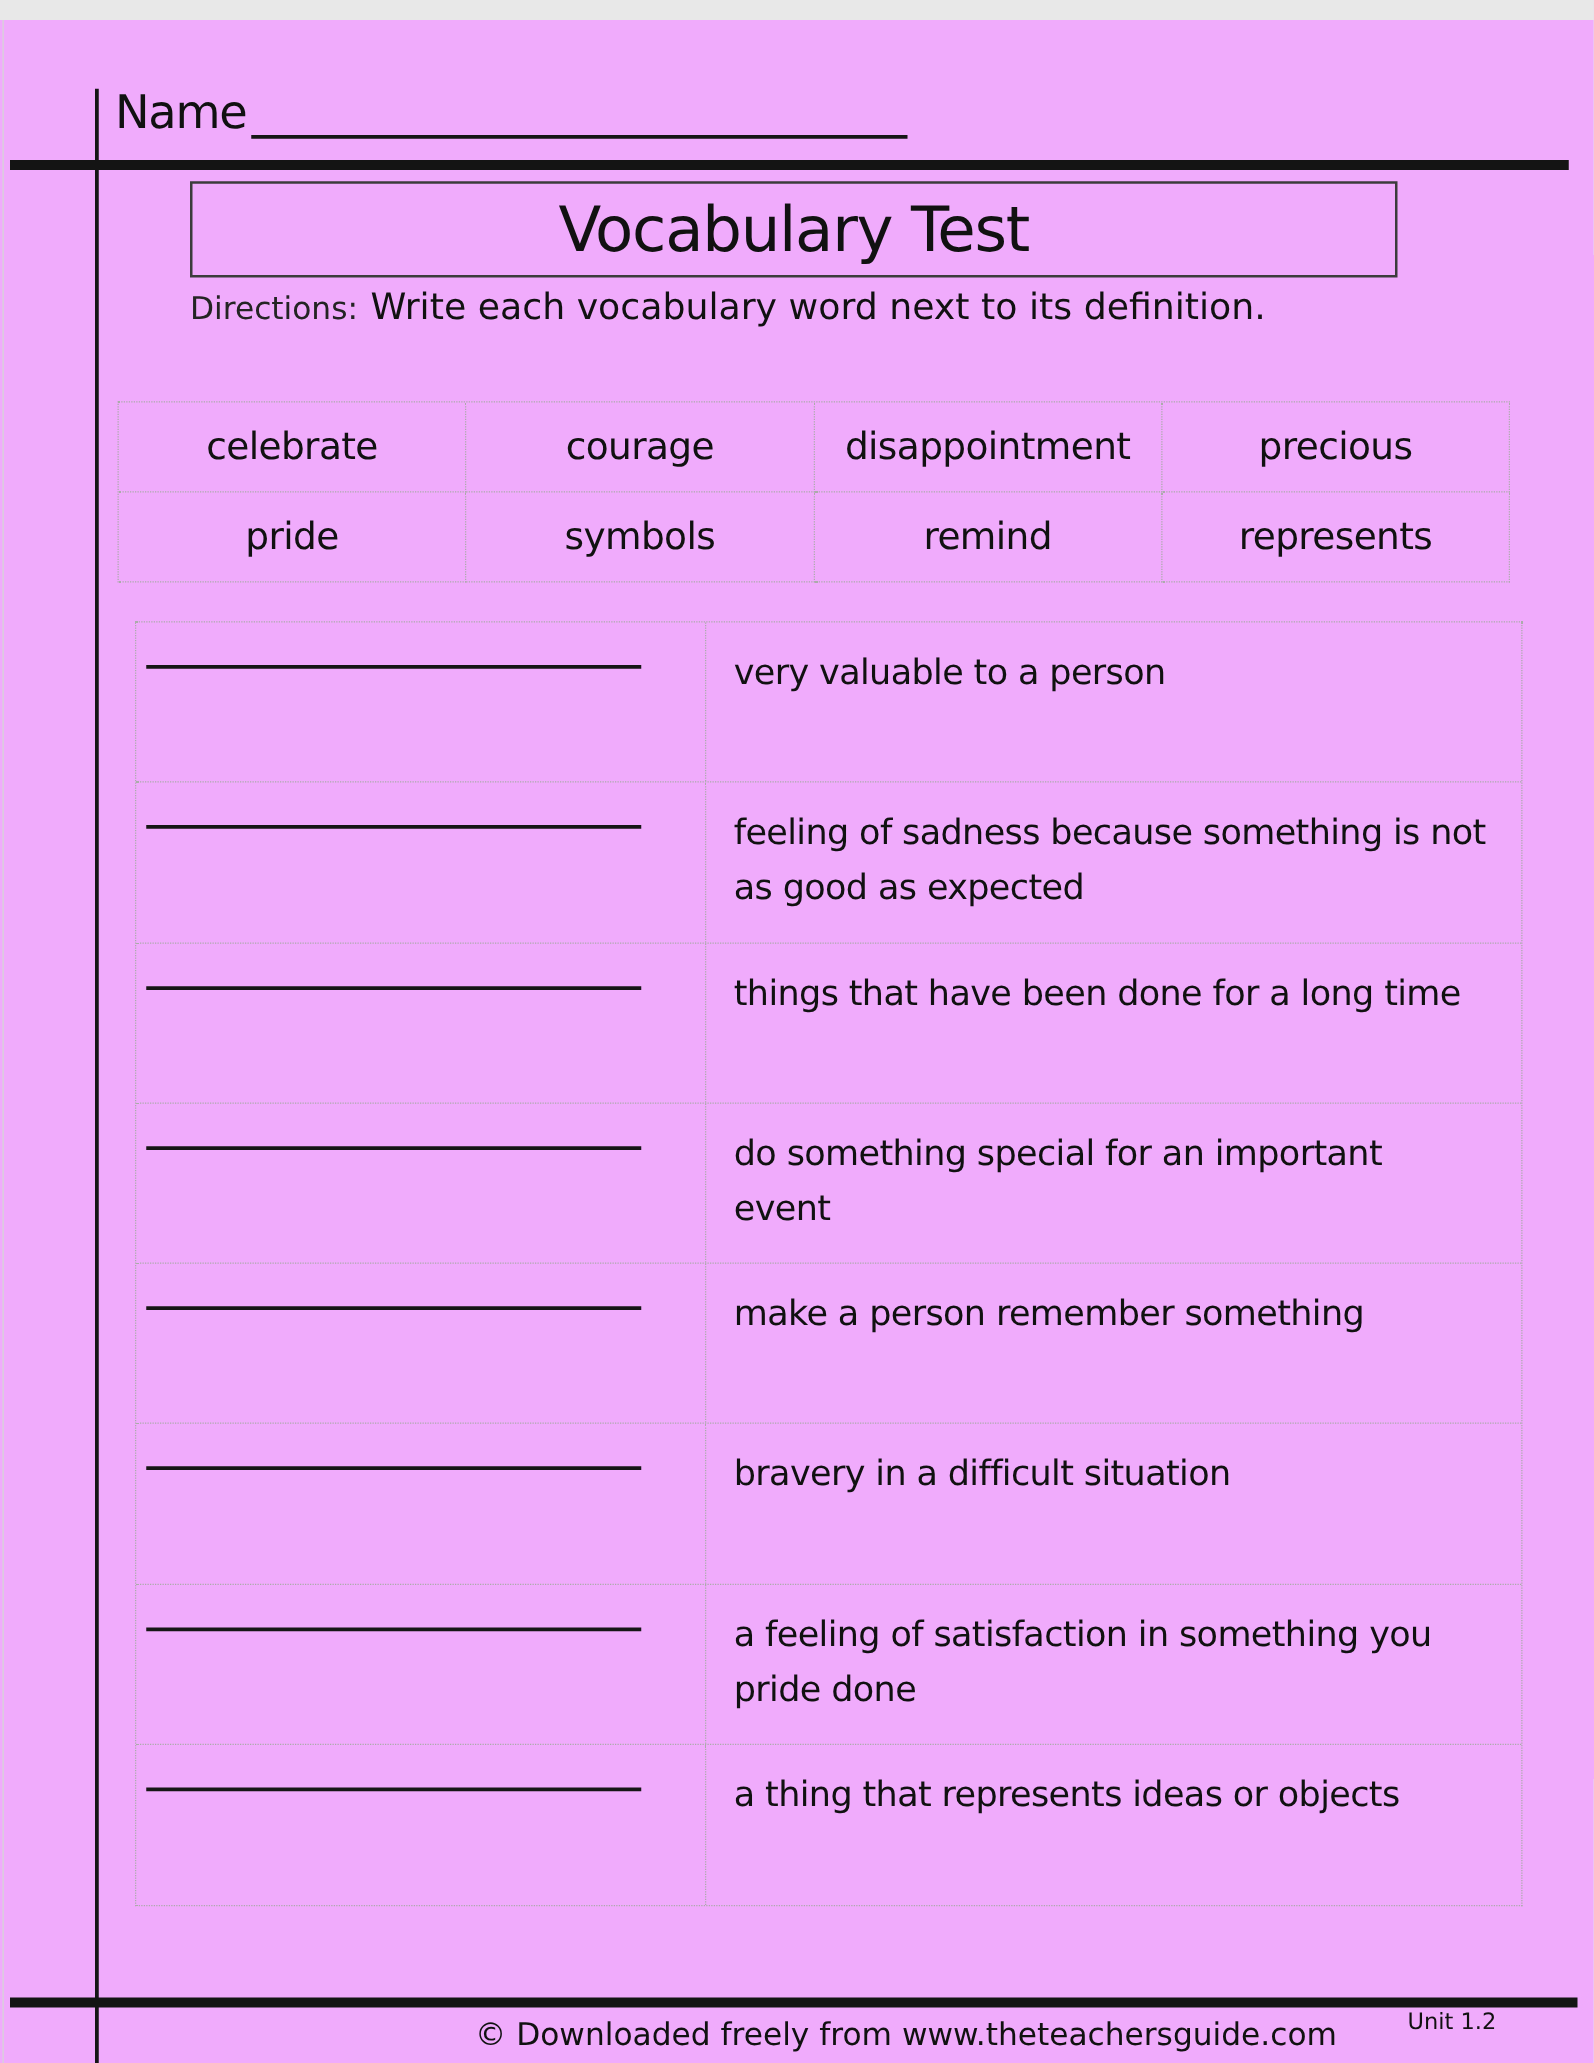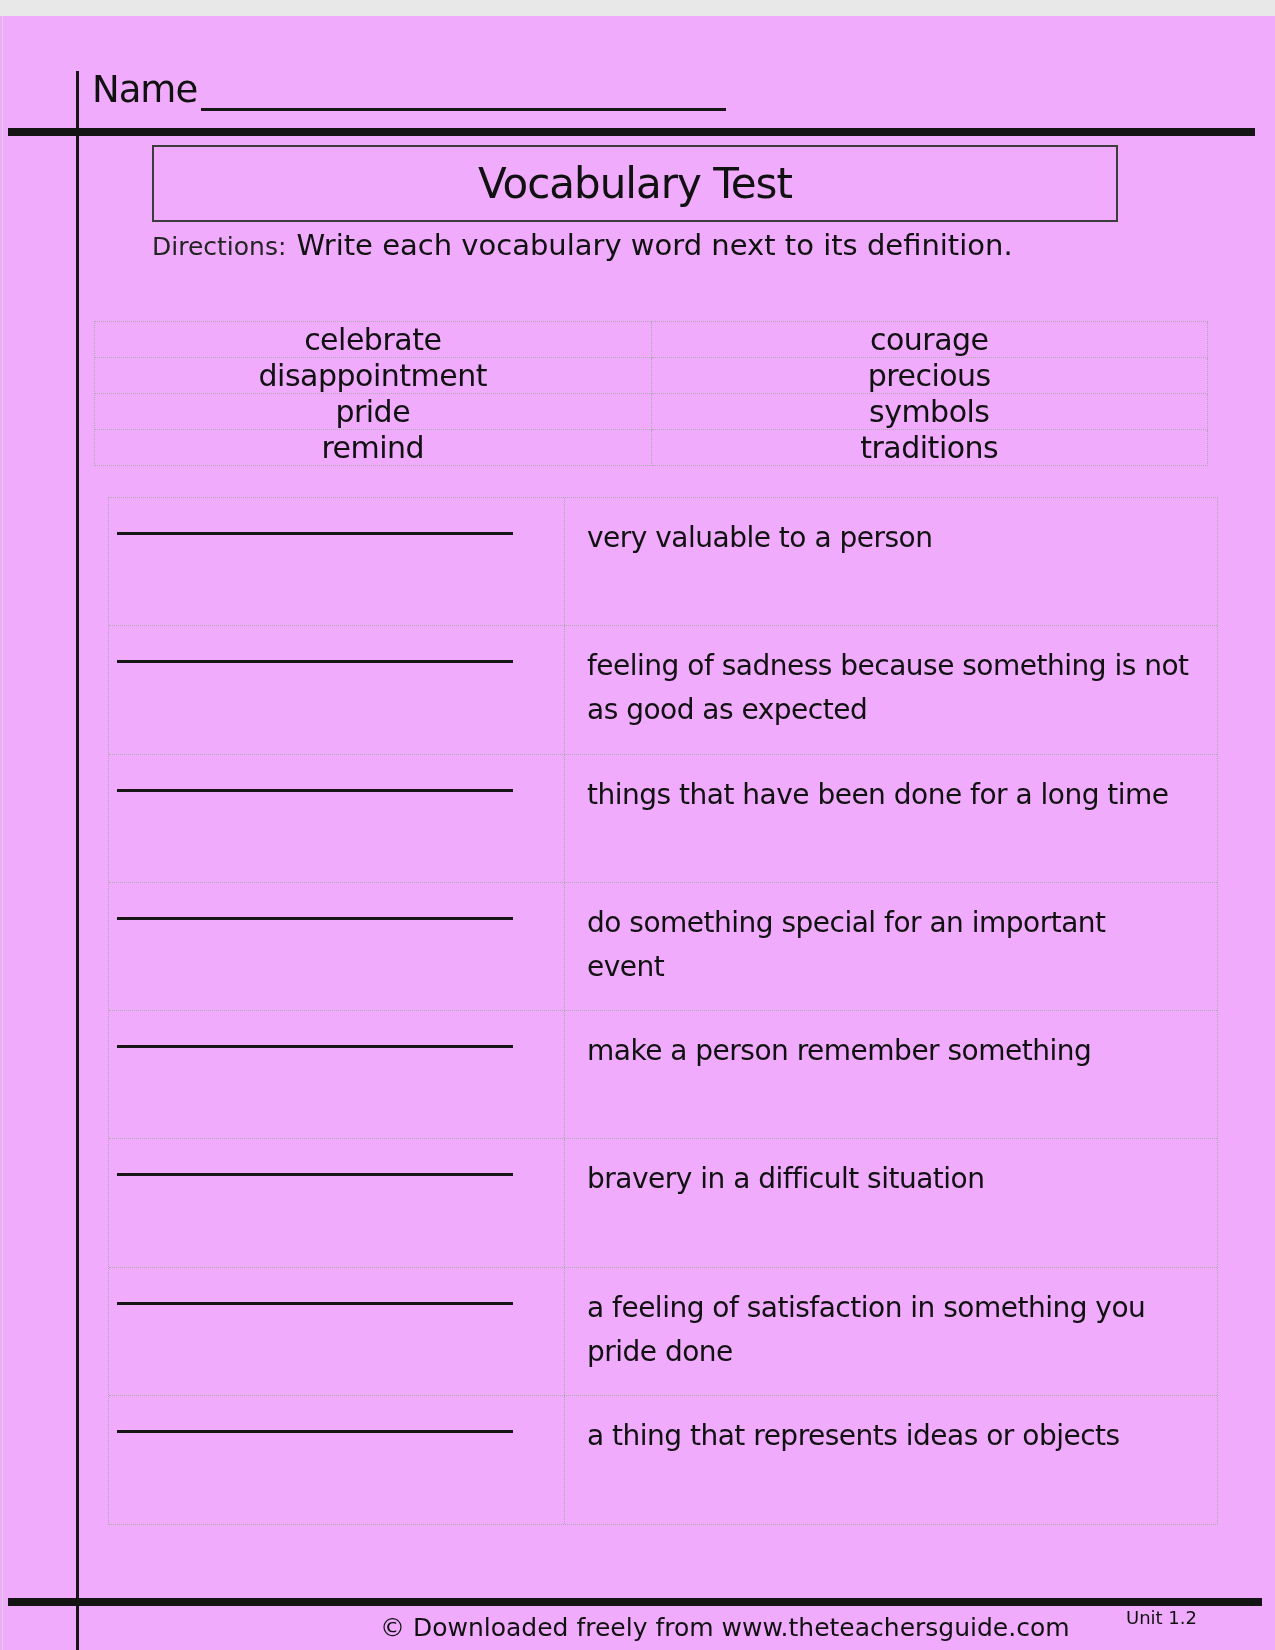--- a/index.html
+++ b/index.html
@@ -29,29 +29,29 @@
   .name-label{font-size:37px;letter-spacing:-1px;}
   .name-line{
     display:inline-block;width:525px;height:40px;
     border-bottom:3px solid #161616;vertical-align:bottom;margin-left:4px;
   }
   .title-box{
     position:absolute;left:152px;top:129px;width:966px;height:77px;
     border:2px solid #3c3c3c;box-sizing:border-box;
     display:flex;align-items:center;justify-content:center;
   }
-  .title-text{font-size:42px;letter-spacing:-1px;}
+  .title-text{font-size:50px;letter-spacing:-1px;}
   .directions{
     position:absolute;left:152px;top:212px;width:1000px;white-space:nowrap;
   }
   .directions-label{font-size:25px;color:#242424;}
   .directions-text{font-size:29px;margin-left:10px;text-align:center;}
   .word-bank{
     position:absolute;left:94px;top:305px;width:1114px;height:145px;
-    display:grid;grid-template-columns:repeat(2,1fr);grid-template-rows:repeat(2,1fr);
+    display:grid;grid-template-columns:repeat(4,1fr);grid-template-rows:repeat(2,1fr);
     border-top:1px dotted #ababab;border-left:1px dotted #ababab;
     box-sizing:border-box;
   }
   .word-bank .cell{
     border-right:1px dotted #ababab;border-bottom:1px dotted #ababab;
     display:flex;align-items:center;justify-content:center;
     font-size:30px;letter-spacing:-0.5px;
   }
   .def-table{
     position:absolute;left:108px;top:481px;width:1110px;height:1028px;
@@ -104,21 +104,21 @@
   </div>
 
   <div class="word-bank">
     <div class="cell">celebrate</div>
     <div class="cell">courage</div>
     <div class="cell">disappointment</div>
     <div class="cell">precious</div>
     <div class="cell">pride</div>
     <div class="cell">symbols</div>
     <div class="cell">remind</div>
-    <div class="cell">traditions</div>
+    <div class="cell">represents</div>
   </div>
 
   <div class="def-table">
 
     <div class="def-row">
       <div class="answer-cell">
         <div class="answer-line"></div>
       </div>
       <div class="definition-cell">very valuable to a person</div>
     </div>

